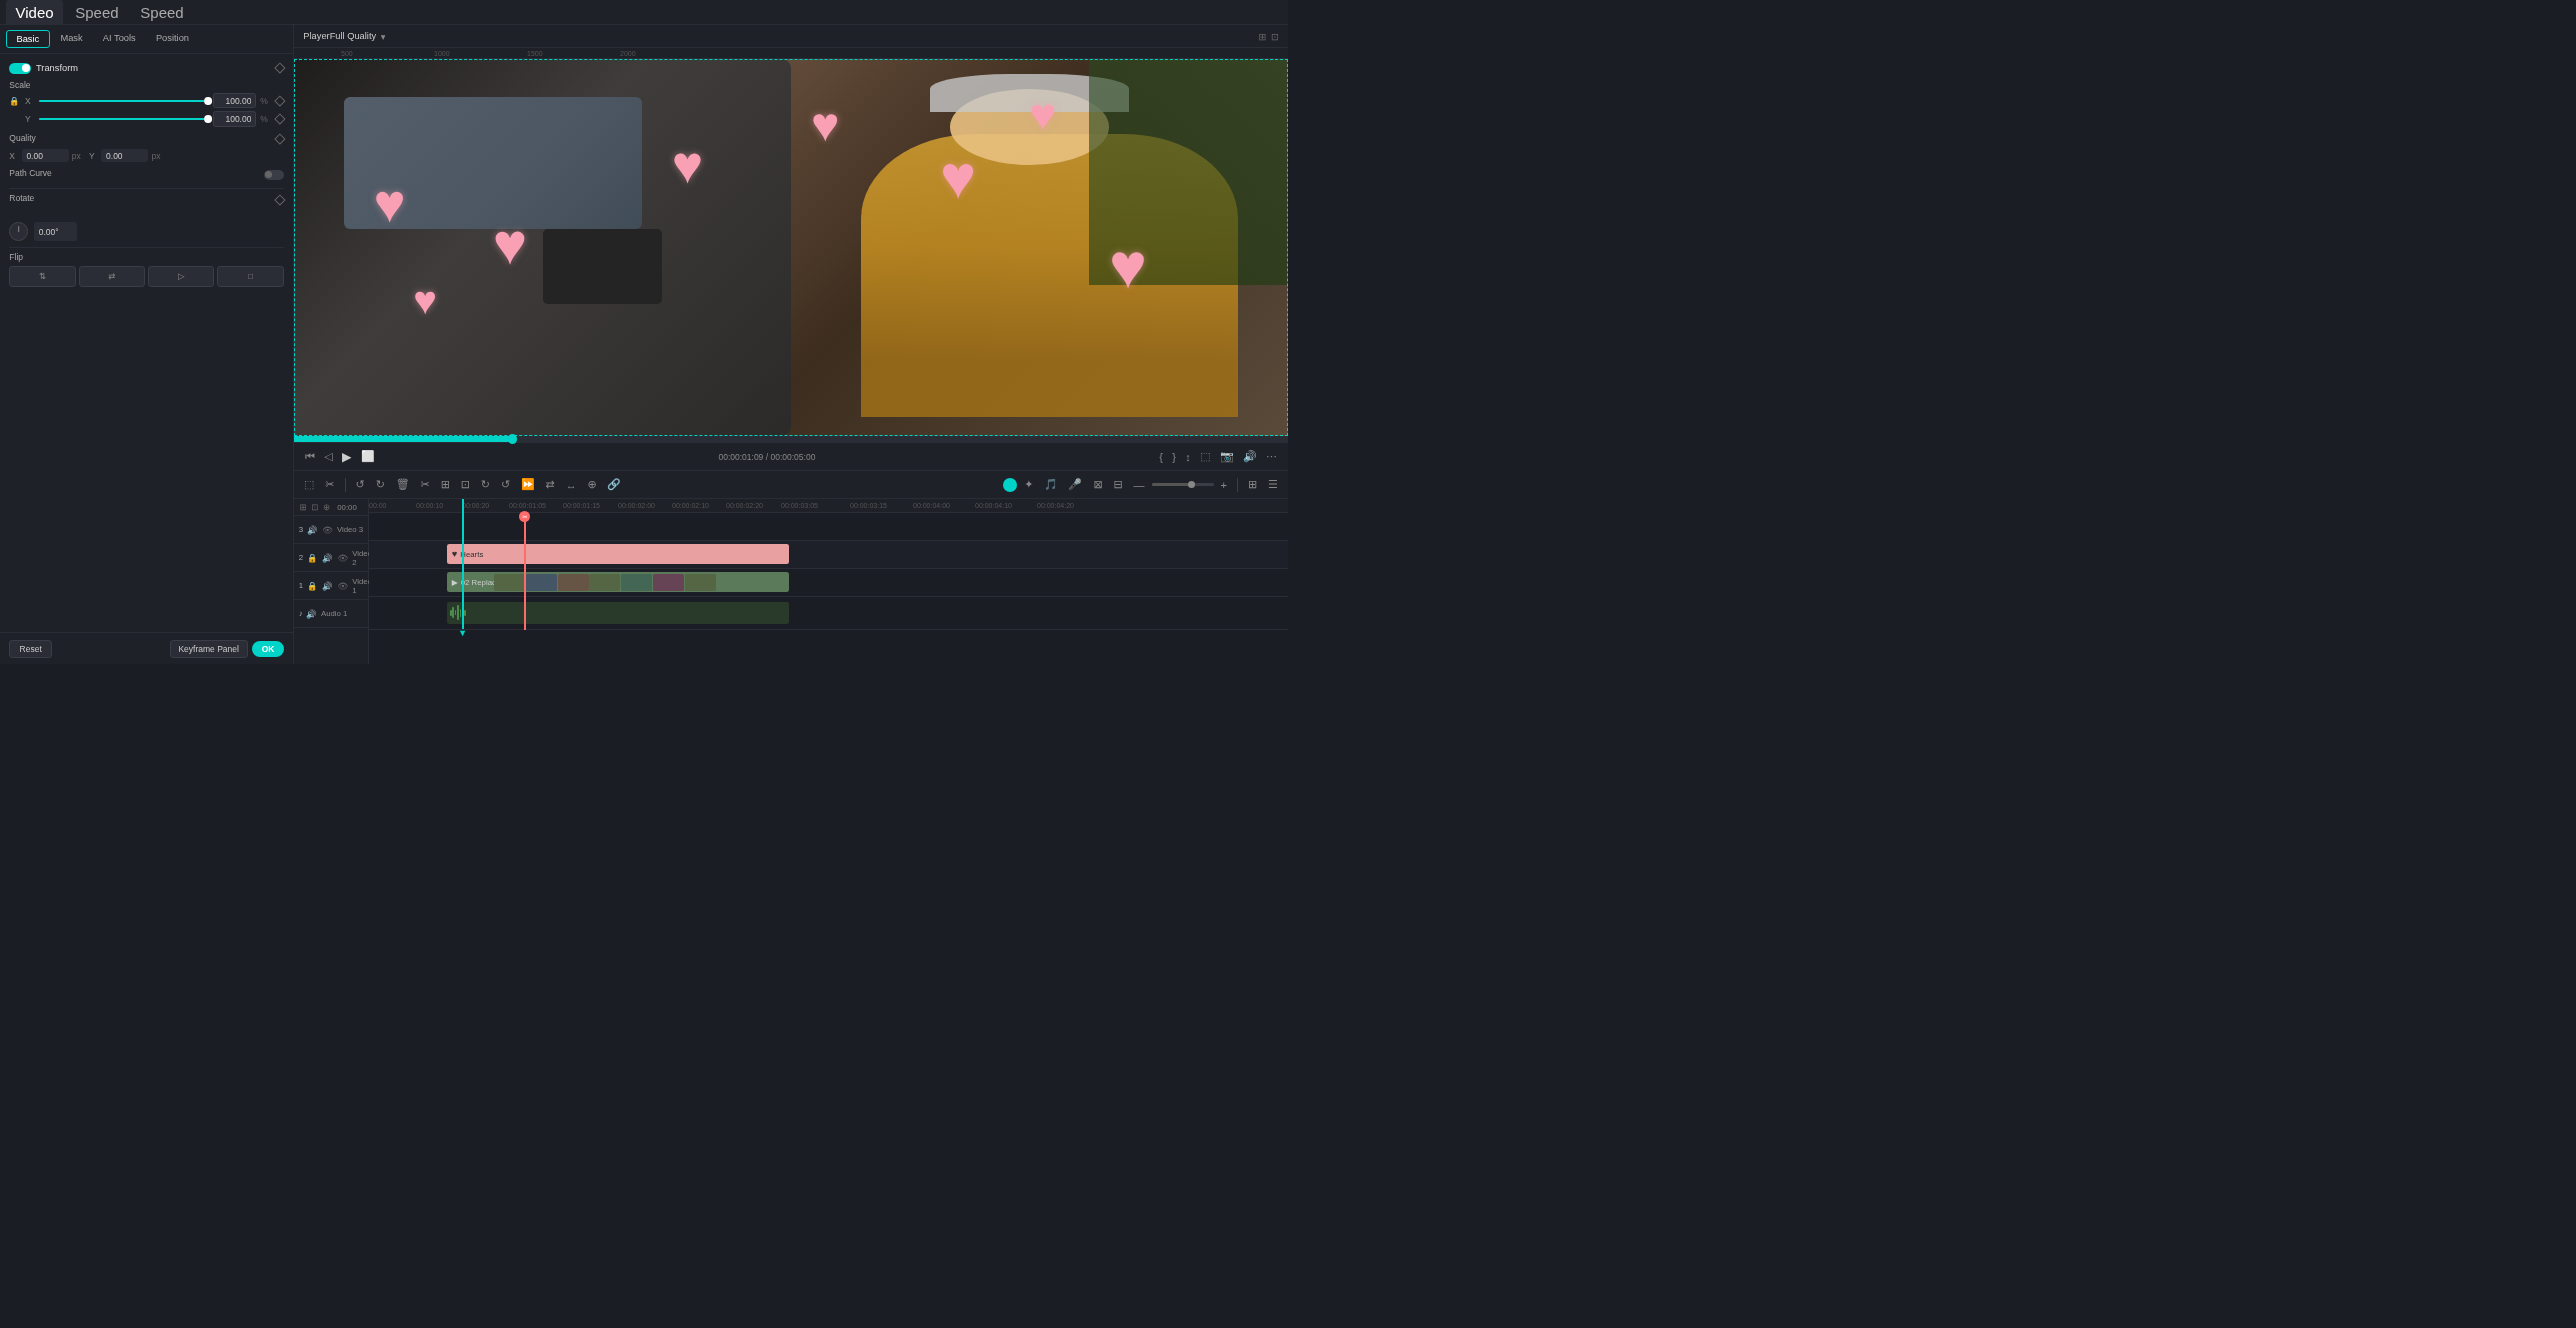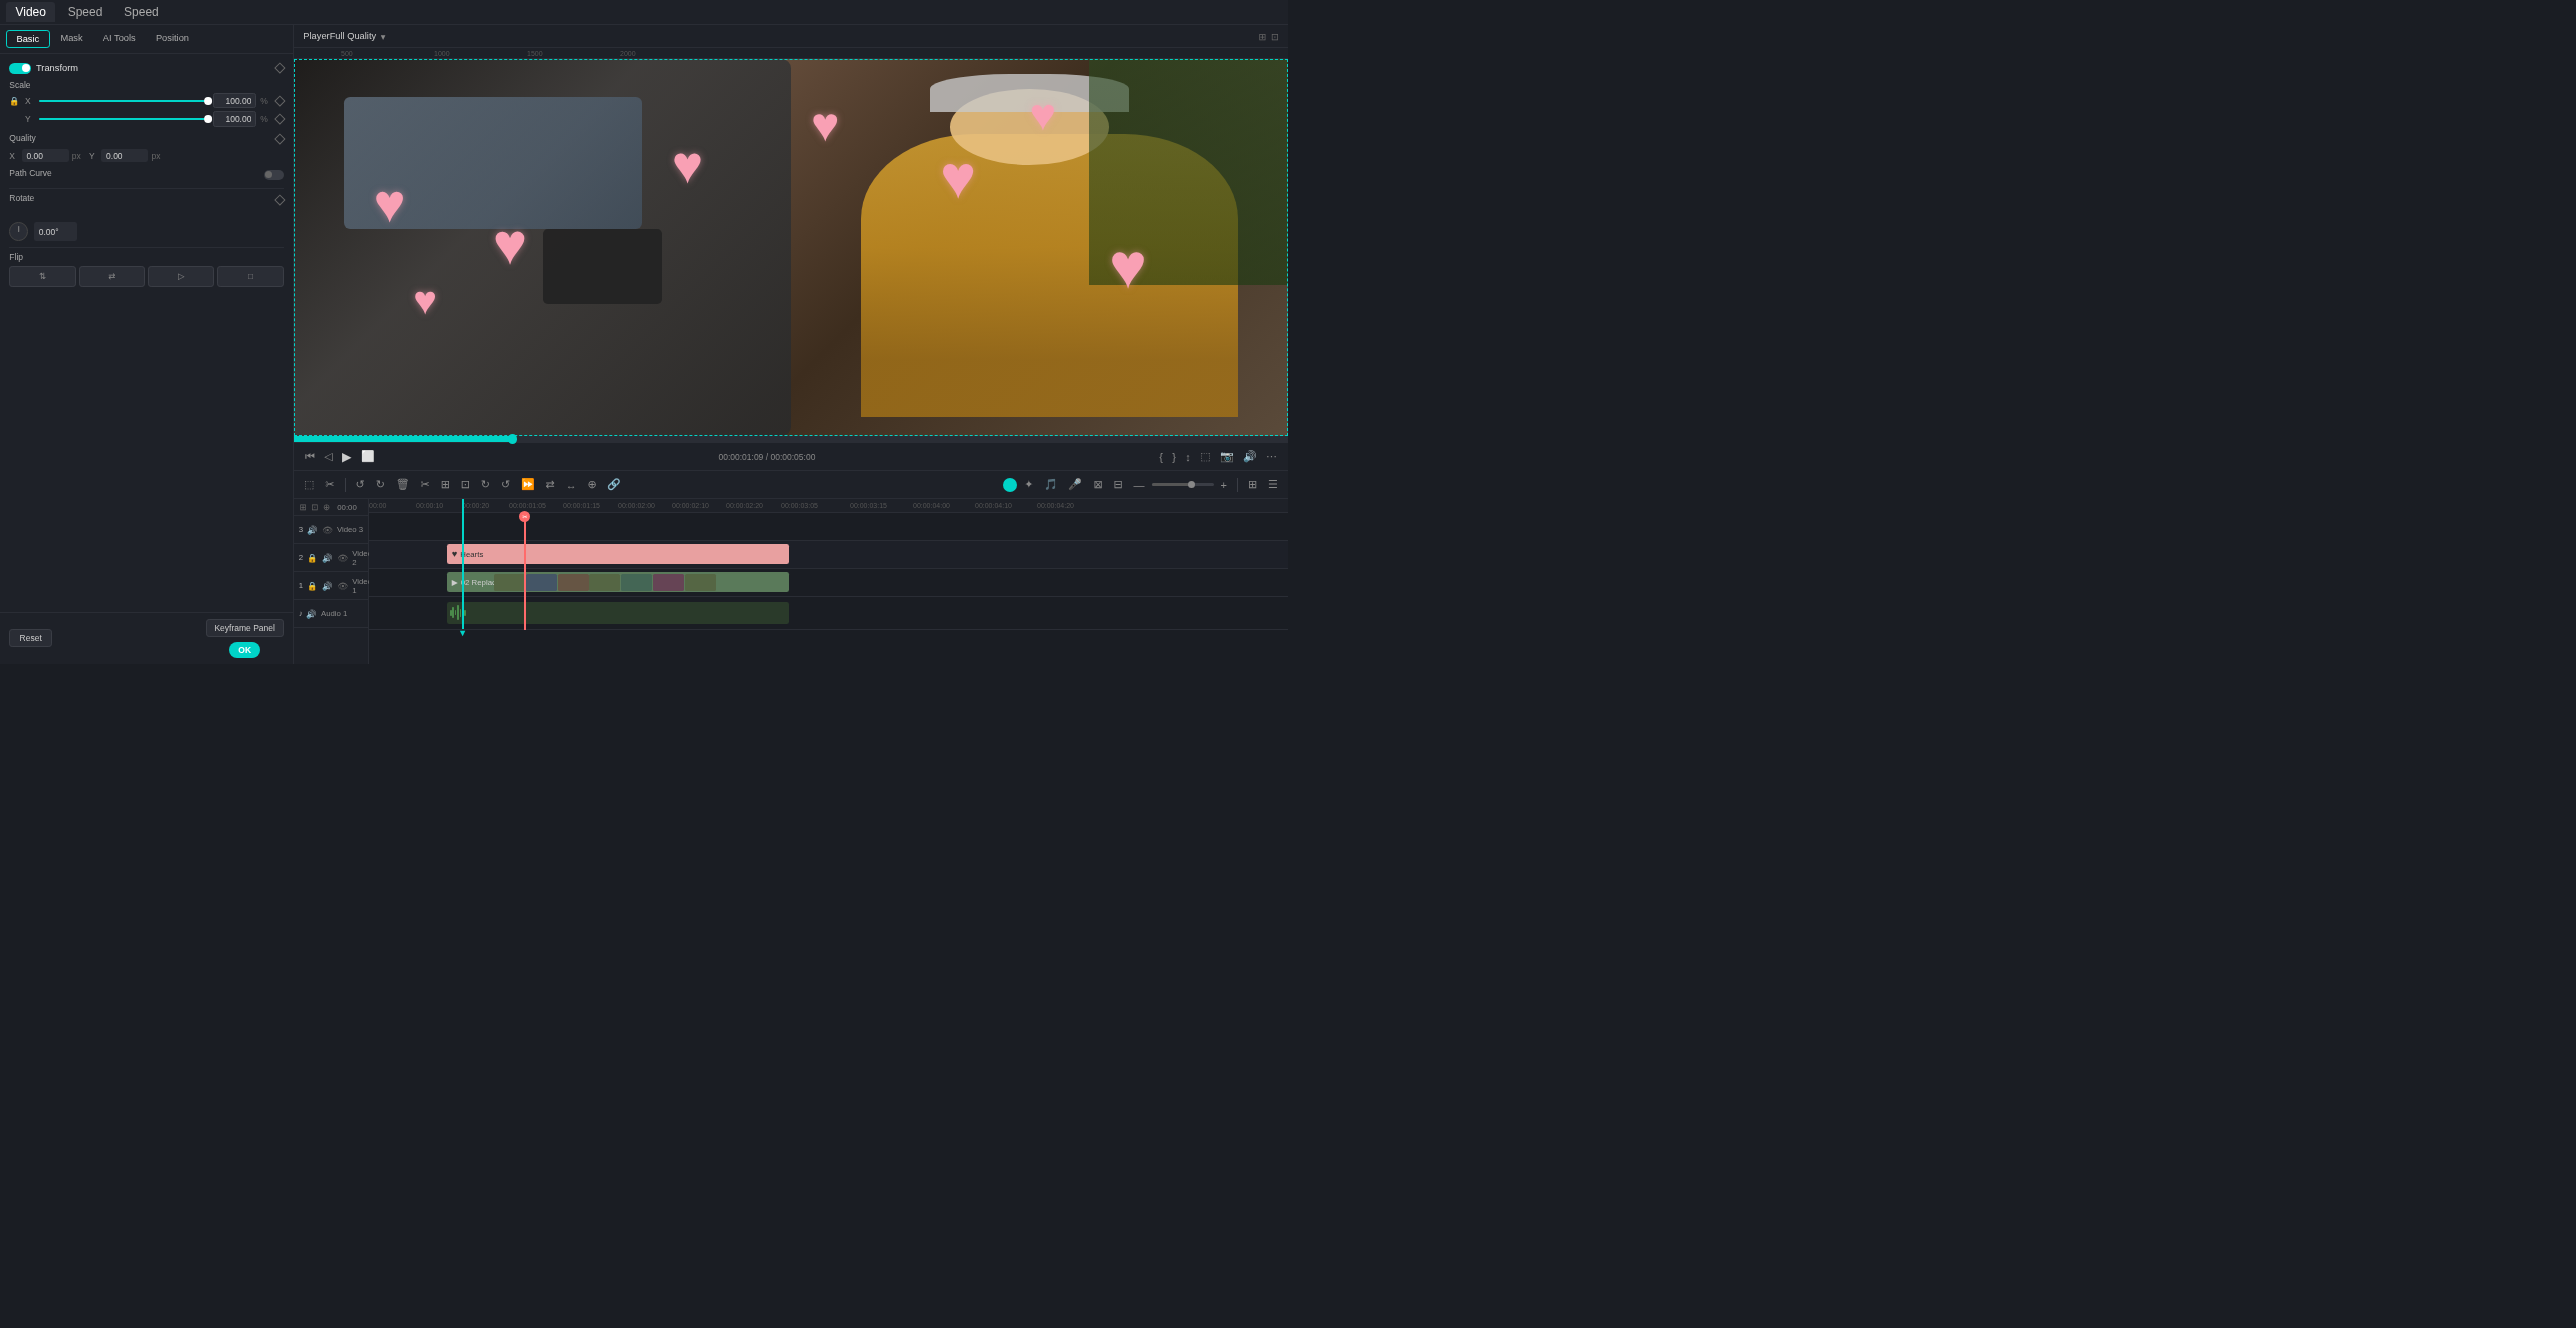--- a/index.html
+++ b/index.html
@@ -23,21 +23,21 @@
       padding: 0 6.2px;
       height: 25px;
       align-items: center;
       gap: 3.1px;
     }
     .top-tab {
       padding: 3.1px 9.3px;
       cursor: pointer;
       border-radius: 3.1px 3.1px 0 0;
       color: #aaa;
-      font-size: 12px;
+      font-size: 15px;
     }
     .top-tab.active {
       color: #fff;
       background: #2a2d35;
     }
 
     
     .main-area {
       display: flex;
       flex: 1;
@@ -275,21 +275,20 @@
       border-radius: 3.1px;
       color: #ccc;
       font-size: 8.5px;
       padding: 3.1px 9.3px;
       cursor: pointer;
     }
     .right-btns {
       display: flex;
       gap: 4.7px;
       align-items: center;
-      flex-direction: column;
     }
     .keyframe-btn {
       background: #2a2d35;
       border: 0.8px solid #3a3d45;
       border-radius: 3.1px;
       color: #ccc;
       font-size: 8.5px;
       padding: 3.1px 7.8px;
       cursor: pointer;
     }

